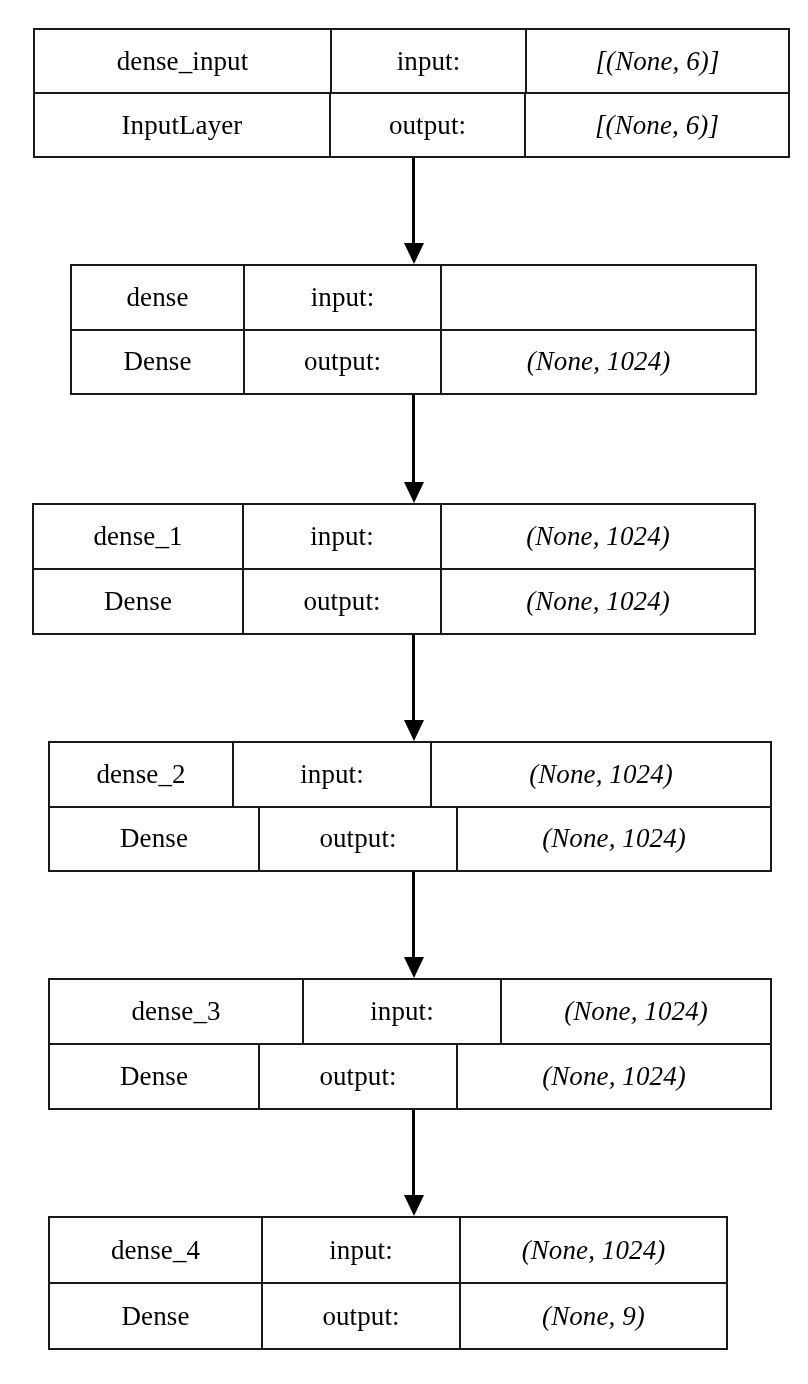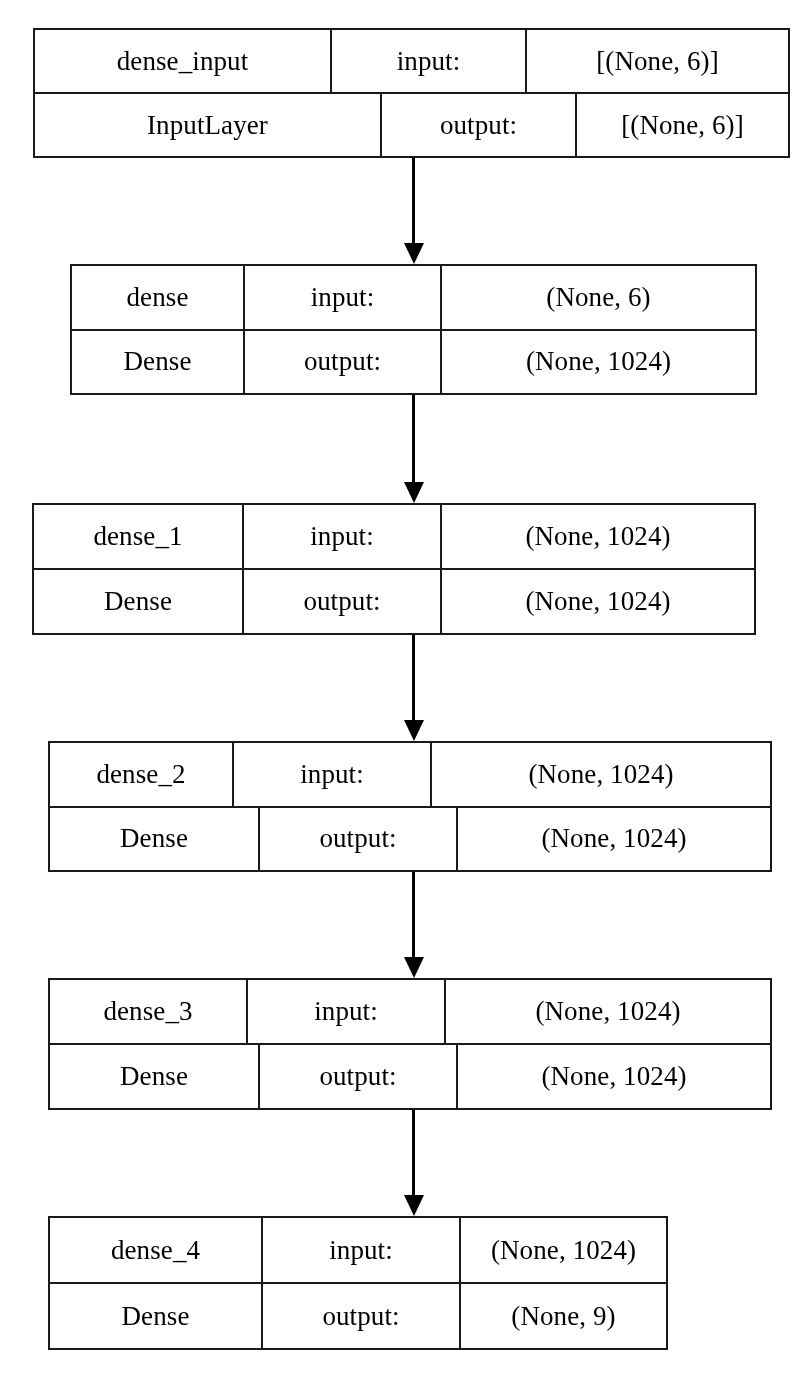--- a/index.html
+++ b/index.html
@@ -54,20 +54,21 @@
     overflow: hidden;
   }
   .cell.c-name {
     border-right: 2px solid #1a1a1a;
   }
   .cell.c-label {
     border-right: 2px solid #1a1a1a;
   }
   .cell.c-shape {
     flex: 1 1 auto;
+    font-style: italic;
   }
 
   
   .edge {
     position: absolute;
   }
   .edge-line {
     position: absolute;
     width: 3px;
     background: #000000;
@@ -88,36 +89,35 @@
 
 <div id="graph">
 
   <div class="node" style="left:33px; top:28px; width:757px; height:130px;">
     <div class="node-row row-top">
       <div class="cell c-name" style="width:297px;">dense_input</div>
       <div class="cell c-label" style="width:195px;">input:</div>
       <div class="cell c-shape">[(None, 6)]</div>
     </div>
     <div class="node-row">
-      <div class="cell c-name" style="width:347px;">InputLayer</div>
+      <div class="cell c-name" style="width:296px;">InputLayer</div>
       <div class="cell c-label" style="width:195px;">output:</div>
       <div class="cell c-shape">[(None, 6)]</div>
     </div>
   </div>
 
   <div class="edge" style="left:412px; top:158px; width:3px; height:106px;">
     <div class="edge-line" style="height:85px;"></div>
     <div class="edge-head" style="left:-8.5px; top:85px;"></div>
   </div>
 
   <div class="node" style="left:70px; top:264px; width:687px; height:131px;">
     <div class="node-row row-top">
       <div class="cell c-name" style="width:173px;">dense</div>
       <div class="cell c-label" style="width:197px;">input:</div>
-      <div class="cell c-shape">(None, 6)</div>
     </div>
     <div class="node-row">
       <div class="cell c-name" style="width:173px;">Dense</div>
       <div class="cell c-label" style="width:197px;">output:</div>
       <div class="cell c-shape">(None, 1024)</div>
     </div>
   </div>
 
   <div class="edge" style="left:412px; top:395px; width:3px; height:108px;">
     <div class="edge-line" style="height:87px;"></div>
@@ -155,37 +155,37 @@
     </div>
   </div>
 
   <div class="edge" style="left:412px; top:872px; width:3px; height:106px;">
     <div class="edge-line" style="height:85px;"></div>
     <div class="edge-head" style="left:-8.5px; top:85px;"></div>
   </div>
 
   <div class="node" style="left:48px; top:978px; width:724px; height:132px;">
     <div class="node-row row-top">
-      <div class="cell c-name" style="width:198px;">dense_3</div>
+      <div class="cell c-name" style="width:254px;">dense_3</div>
       <div class="cell c-label" style="width:198px;">input:</div>
       <div class="cell c-shape">(None, 1024)</div>
     </div>
     <div class="node-row">
       <div class="cell c-name" style="width:210px;">Dense</div>
       <div class="cell c-label" style="width:198px;">output:</div>
       <div class="cell c-shape">(None, 1024)</div>
     </div>
   </div>
 
   <div class="edge" style="left:412px; top:1110px; width:3px; height:106px;">
     <div class="edge-line" style="height:85px;"></div>
     <div class="edge-head" style="left:-8.5px; top:85px;"></div>
   </div>
 
-  <div class="node" style="left:48px; top:1216px; width:620px; height:134px;">
+  <div class="node" style="left:48px; top:1216px; width:680px; height:134px;">
     <div class="node-row row-top">
       <div class="cell c-name" style="width:213px;">dense_4</div>
       <div class="cell c-label" style="width:198px;">input:</div>
       <div class="cell c-shape">(None, 1024)</div>
     </div>
     <div class="node-row">
       <div class="cell c-name" style="width:213px;">Dense</div>
       <div class="cell c-label" style="width:198px;">output:</div>
       <div class="cell c-shape">(None, 9)</div>
     </div>

